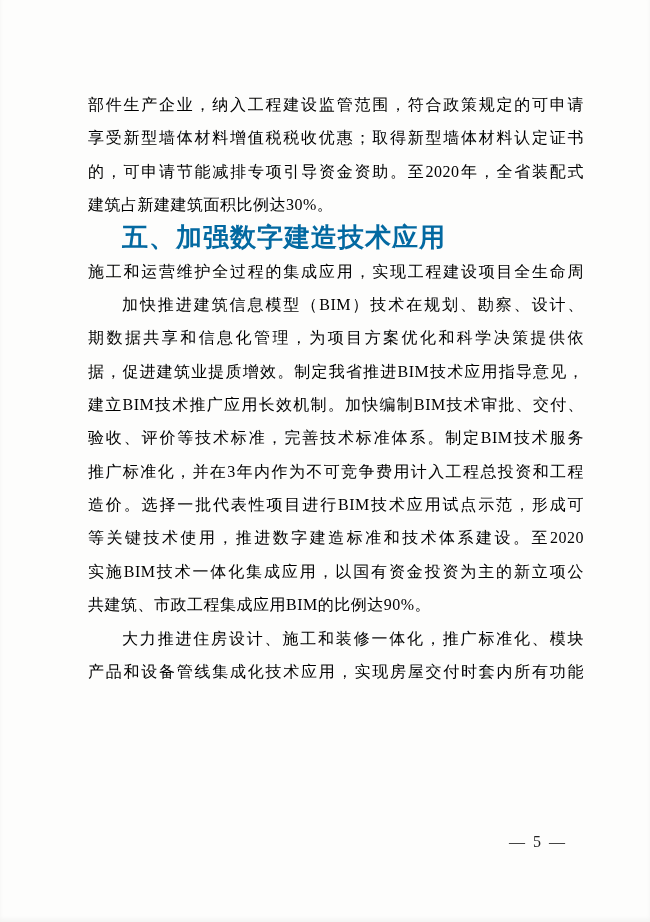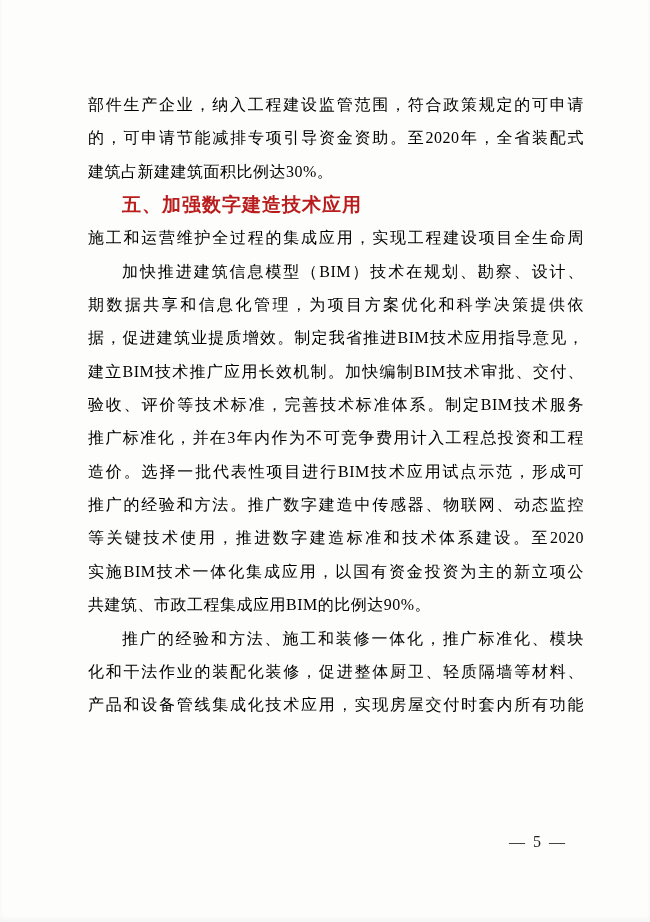--- a/index.html
+++ b/index.html
@@ -36,64 +36,63 @@
   .line.no-just {
     text-align: right;
     text-align-last: left;
   }
   .line.indent {
     text-indent: 34px;
   }
   .heading {
     font-family: "Liberation Sans", "DejaVu Sans", sans-serif;
     font-weight: bold;
-    font-size: 19px;
+    font-size: 26px;
     line-height: 33.35px;
     height: 33.35px;
     padding-left: 34px;
     letter-spacing: 1px;
-    color: #b91c1c;
+    color: #0369a1;
     text-align: center;
     text-align-last: left;
   }
   .page-number {
     position: absolute;
     top: 833px;
     right: 83px;
     font-size: 16px;
     letter-spacing: 2px;
     color: #222222;
   }
 </style>
 </head>
 <body>
 
 <div class="sheet">
   <div class="textblock">
 
     <div class="line">部件生产企业，纳入工程建设监管范围，符合政策规定的可申请</div>
+    <div class="line">享受新型墙体材料增值税税收优惠；取得新型墙体材料认定证书</div>
     <div class="line">的，可申请节能减排专项引导资金资助。至2020年，全省装配式</div>
     <div class="line no-just">建筑占新建建筑面积比例达30%。</div>
 
     <div class="heading">五、加强数字建造技术应用</div>
 
     <div class="line">施工和运营维护全过程的集成应用，实现工程建设项目全生命周</div>
     <div class="line indent">加快推进建筑信息模型（BIM）技术在规划、勘察、设计、</div>
     <div class="line">期数据共享和信息化管理，为项目方案优化和科学决策提供依</div>
     <div class="line">据，促进建筑业提质增效。制定我省推进BIM技术应用指导意见，</div>
     <div class="line">建立BIM技术推广应用长效机制。加快编制BIM技术审批、交付、</div>
     <div class="line">验收、评价等技术标准，完善技术标准体系。制定BIM技术服务</div>
     <div class="line">推广标准化，并在3年内作为不可竞争费用计入工程总投资和工程</div>
     <div class="line">造价。选择一批代表性项目进行BIM技术应用试点示范，形成可</div>
-    <div class="line">推广的经验和方法。推广数字建造中传感器、物联网、动态监控</div>
     <div class="line">等关键技术使用，推进数字建造标准和技术体系建设。至2020</div>
     <div class="line">实施BIM技术一体化集成应用，以国有资金投资为主的新立项公</div>
     <div class="line no-just">共建筑、市政工程集成应用BIM的比例达90%。</div>
 
 
-    <div class="line indent">推广的经验和方法、施工和装修一体化，推广标准化、模块</div>
-    <div class="line">化和干法作业的装配化装修，促进整体厨卫、轻质隔墙等材料、</div>
+    <div class="line indent">大力推进住房设计、施工和装修一体化，推广标准化、模块</div>
     <div class="line">产品和设备管线集成化技术应用，实现房屋交付时套内所有功能</div>
 
   </div>
 
   <div class="page-number">— 5 —</div>
 </div>
 
 </body></html>

